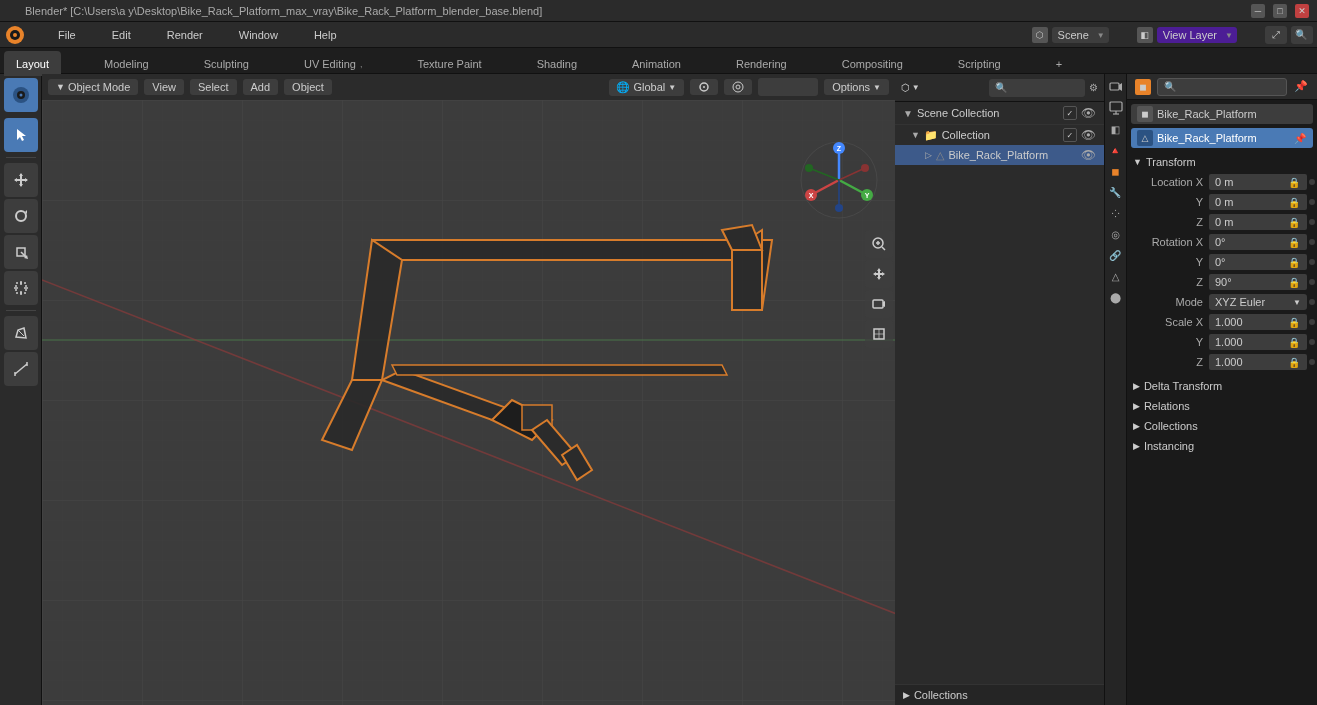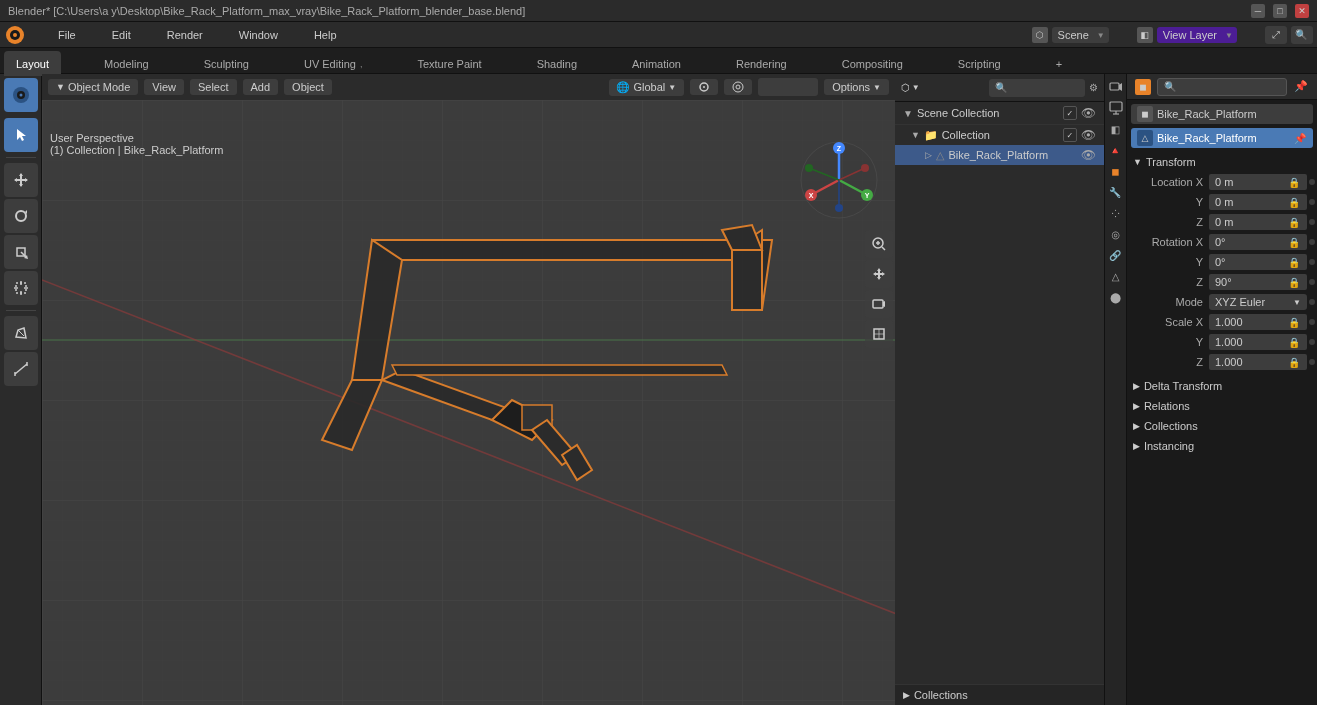--- a/index.html
+++ b/index.html
@@ -8,21 +8,21 @@
     
     #titlebar {
       height: 22px;
       background: #2b2b2b;
       display: flex;
       align-items: center;
       justify-content: space-between;
       padding: 0 8px;
       border-bottom: 1px solid #111;
     }
-    #titlebar .title { font-size: 11px; color: #aaa; }
+    #titlebar .title { font-size: 11px; color: #aaa; margin-left: 17px; }
     #titlebar .win-controls { display: flex; gap: 8px; }
     #titlebar .win-btn { width: 14px; height: 14px; border-radius: 2px; background: #555; display: flex; align-items: center; justify-content: center; font-size: 9px; color: #ccc; cursor: pointer; }
 
     
     #menubar {
       height: 26px;
       background: #2b2b2b;
       display: flex;
       align-items: center;
       padding: 0 4px;
@@ -487,24 +487,20 @@
 
           <rect x="230" y="185" width="30" height="25" fill="#333" stroke="#e8832a" stroke-width="1.5"></rect>
 
           <path d="M 240,210 L 270,245 L 285,235 L 255,200 Z" fill="#2a2a2a" stroke="#e8832a" stroke-width="2"></path>
           <path d="M 270,235 L 285,260 L 300,250 L 285,225 Z" fill="#2a2a2a" stroke="#e8832a" stroke-width="2"></path>
 
           <path d="M 100,145 L 430,145 L 435,155 L 105,155 Z" fill="#2a2a2a" stroke="#e8832a" stroke-width="1.5"></path>
         </g>
       </svg>
 
-      <div id="viewport-info">
-        <div>User Perspective</div>
-        <div>(1) Collection | Bike_Rack_Platform</div>
-      </div>
 
       <div id="gizmo">
         <svg width="80" height="80" viewBox="0 0 80 80">
 
           <circle cx="40" cy="40" r="38" fill="#3d3d3d" fill-opacity="0.3" stroke="#555" stroke-width="0.5"></circle>
 
           <line x1="40" y1="40" x2="40" y2="8" stroke="#4488ff" stroke-width="2.5"></line>
           <circle cx="40" cy="8" r="6" fill="#4488ff"></circle>
           <text x="40" y="11" text-anchor="middle" fill="white" font-size="7" font-weight="bold">Z</text>
 

